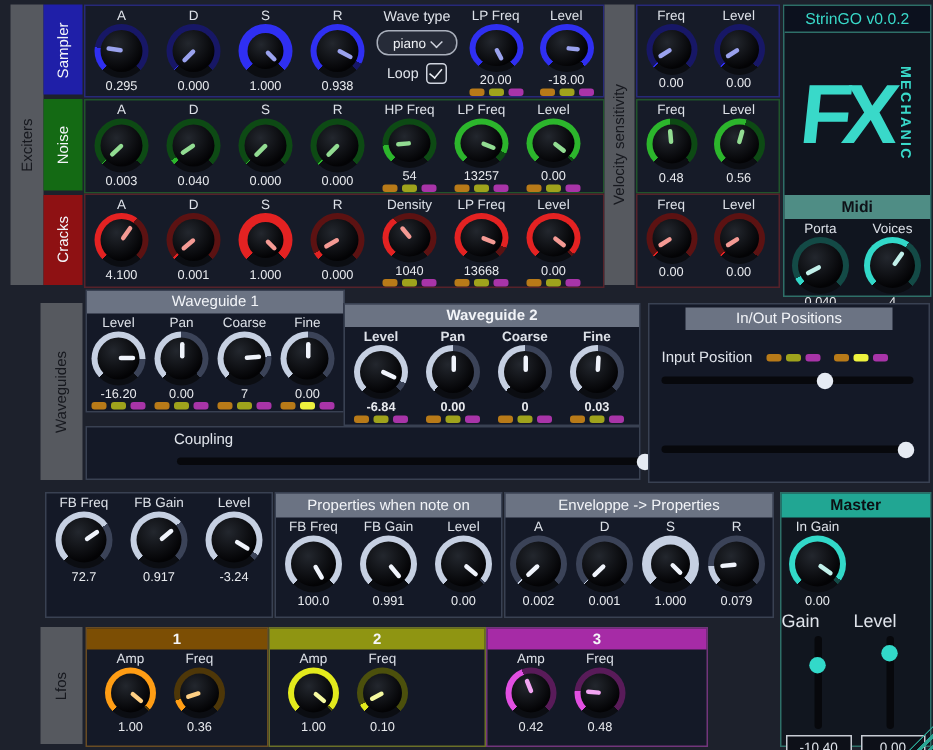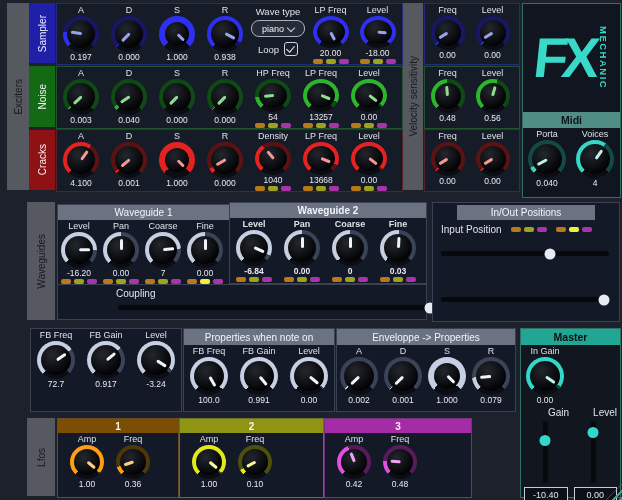--- a/index.html
+++ b/index.html
@@ -40,21 +40,21 @@
   .bmidi{height:16px;background:#4f8d85;color:#0e1218;font-weight:bold;font-size:10.5px;display:flex;align-items:center;justify-content:center;}
   .hslider{position:relative;height:5px;background:#07080c;border-radius:3px;}
   .vslider{position:relative;width:5px;height:62px;background:#07080c;border-radius:3px;}
   .shandle{position:absolute;width:11px;height:11px;border-radius:50%;}
   .hslider .shandle{top:50%;transform:translate(-50%,-50%);}
   .vslider .shandle{left:50%;transform:translate(-50%,0);}
   .iorow{display:flex;align-items:center;gap:9px;padding-left:8px;font-size:10px;}
   .modgroup{display:flex;gap:3px;}
   .mhead{height:16px;background:#21a693;color:#0c1014;font-weight:bold;font-size:10.5px;display:flex;align-items:center;justify-content:center;}
   .mlabels{display:flex;margin-top:2px;}
-  .mlabels div{width:48px;text-align:right;font-size:10px;}
+  .mlabels div{width:48px;text-align:left;font-size:12px;}
   .msliders{display:flex;margin-top:3px;}
   .msliders .scell{width:48px;display:flex;justify-content:center;}
   .mboxes{display:flex;margin-top:4px;}
   .mboxes .vbox{width:42px;height:13px;margin:0 3px;border:1px solid #c8ccd4;background:#0d1018;
                 font-size:9px;display:flex;align-items:center;justify-content:center;}
   .lfo{position:absolute;top:418px;height:78px;background:#141927;border:1px solid;}
   .lhead{height:14px;display:flex;align-items:center;justify-content:center;color:#f4f5f8;font-size:10px;font-weight:bold;}
   .lfo .krow{padding-left:6px;}
   .lfo .kcell{width:46px;}
   #resize{position:absolute;right:0;bottom:0;width:16px;height:16px;
@@ -83,21 +83,21 @@
 
   <div class="xrow" style="left: 56px; top: 3px; width: 345px; height: 60px; border-color: rgba(60, 60, 220, 0.45);">
     <div class="krow">
         <div class="kcell">
           <div class="klabel">A</div>
           <div class="kdial" style="height: 36px; width: 36px; background: conic-gradient(from 225deg, rgb(47, 47, 242) 0deg, rgb(47, 47, 242) 53deg, rgb(23, 23, 102) 53deg, rgb(23, 23, 102) 270deg, rgb(11, 13, 18) 270deg, rgb(11, 13, 18) 360deg);">
             <div class="kinner" style="inset: 4px;">
               <div class="kneedle" style="background: rgb(154, 162, 238); transform: rotate(-82deg);"></div>
             </div>
           </div>
-          <div class="kvalue">0.197</div>
+          <div class="kvalue">0.295</div>
         </div>
         <div class="kcell">
           <div class="klabel">D</div>
           <div class="kdial" style="height: 36px; width: 36px; background: conic-gradient(from 225deg, rgb(47, 47, 242) 0deg, rgb(47, 47, 242) 2deg, rgb(23, 23, 102) 2deg, rgb(23, 23, 102) 270deg, rgb(11, 13, 18) 270deg, rgb(11, 13, 18) 360deg);">
             <div class="kinner" style="inset: 4px;">
               <div class="kneedle" style="background: rgb(154, 162, 238); transform: rotate(-135deg);"></div>
             </div>
           </div>
           <div class="kvalue">0.000</div>
         </div>
@@ -397,20 +397,21 @@
             <div class="kinner" style="inset: 4px;">
               <div class="kneedle" style="background: rgb(244, 154, 148); transform: rotate(-122deg);"></div>
             </div>
           </div>
           <div class="kvalue">0.00</div>
         </div>
       </div>
   </div>
 
   <div class="brandbox" style="left:522px;top:3px;width:97px;height:193px;">
+    <div class="bhead">StrinGO v0.0.2</div>
     <div class="blogo">
       <span class="logo-fx">FX</span>
       <span class="logo-sub vtextdown">MECHANIC</span>
     </div>
     <div class="bmidi">Midi</div>
     <div class="krow">
         <div class="kcell">
           <div class="klabel">Porta</div>
           <div class="kdial" style="height: 38px; width: 38px; background: conic-gradient(from 225deg, rgb(50, 217, 201) 0deg, rgb(50, 217, 201) 17deg, rgb(19, 74, 70) 17deg, rgb(19, 74, 70) 270deg, rgb(11, 13, 18) 270deg, rgb(11, 13, 18) 360deg);">
             <div class="kinner" style="inset: 4px;">
@@ -427,21 +428,21 @@
             </div>
           </div>
           <div class="kvalue">4</div>
         </div>
       </div>
   </div>
 
   <div class="strip" style="left:27px;top:202px;width:28px;height:118px;">
     <span class="vtext">Waveguides</span>
   </div>
-  <div class="panel" style="left:57px;top:204px;width:171px;height:80px;">
+  <div class="panel" style="left:57px;top:193px;width:171px;height:80px;">
     <div class="phead">Waveguide 1</div>
     <div class="krow">
         <div class="kcell" style="width: 42px;">
           <div class="klabel">Level</div>
           <div class="kdial" style="height: 36px; width: 36px; background: conic-gradient(from 225deg, rgb(198, 208, 226) 0deg, rgb(198, 208, 226) 225deg, rgb(59, 67, 88) 225deg, rgb(59, 67, 88) 270deg, rgb(11, 13, 18) 270deg, rgb(11, 13, 18) 360deg);">
             <div class="kinner" style="inset: 4px;">
               <div class="kneedle" style="background: rgb(240, 244, 252); transform: rotate(90deg);"></div>
             </div>
           </div>
           <div class="kvalue">-16.20</div>
@@ -557,21 +558,21 @@
       </div>
   </div>
   <div class="panel" style="left:57px;top:284px;width:368px;height:34px;">
     <div style="margin:3px 0 0 58px;font-size:10px;">Coupling</div>
     <div class="hslider" style="position:absolute;left:60px;top:20px;width:325px;">
         <div class="shandle" style="background: rgb(230, 235, 243); left: 96%;"></div>
       </div>
   </div>
   <div class="panel" style="left:432px;top:202px;width:186px;height:118px;">
     <div class="phead inset">In/Out Positions</div>
-    <div class="iorow" style="margin-top:4px;">
+    <div class="iorow" style="margin-top:13px;">
       <span>Input Position</span>
       <span class="modgroup">
           <span class="mod" style="background: rgb(184, 122, 24);"></span>
           <span class="mod" style="background: rgb(159, 163, 28);"></span>
           <span class="mod" style="background: rgb(168, 52, 168);"></span>
         </span>
       <span class="modgroup">
           <span class="mod" style="background: rgb(184, 122, 24);"></span>
           <span class="mod" style="background: rgb(238, 242, 62);"></span>
           <span class="mod" style="background: rgb(168, 52, 168);"></span>

